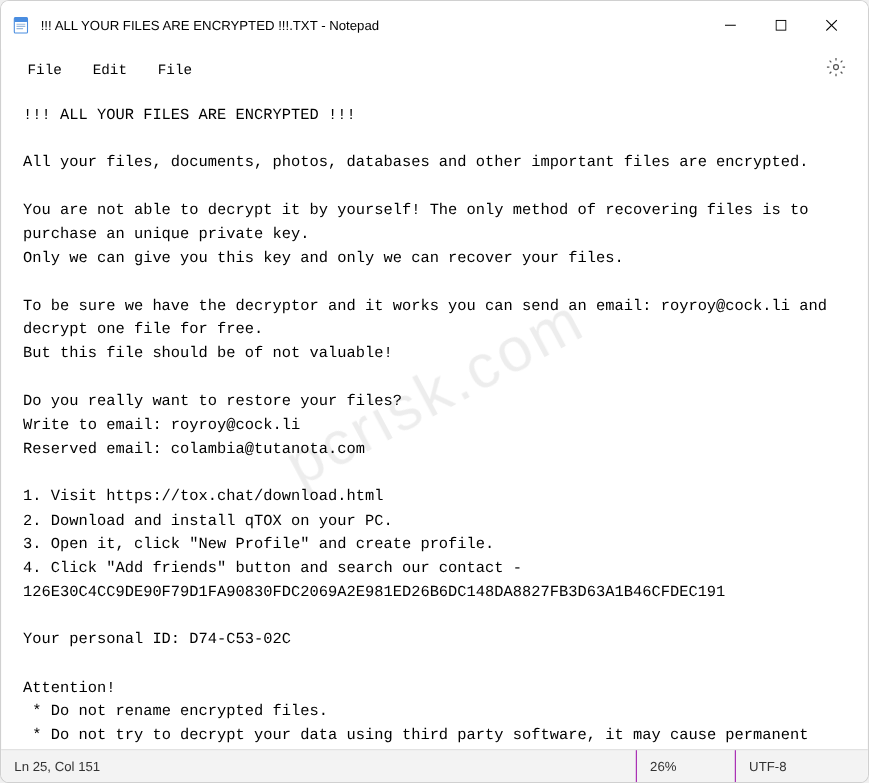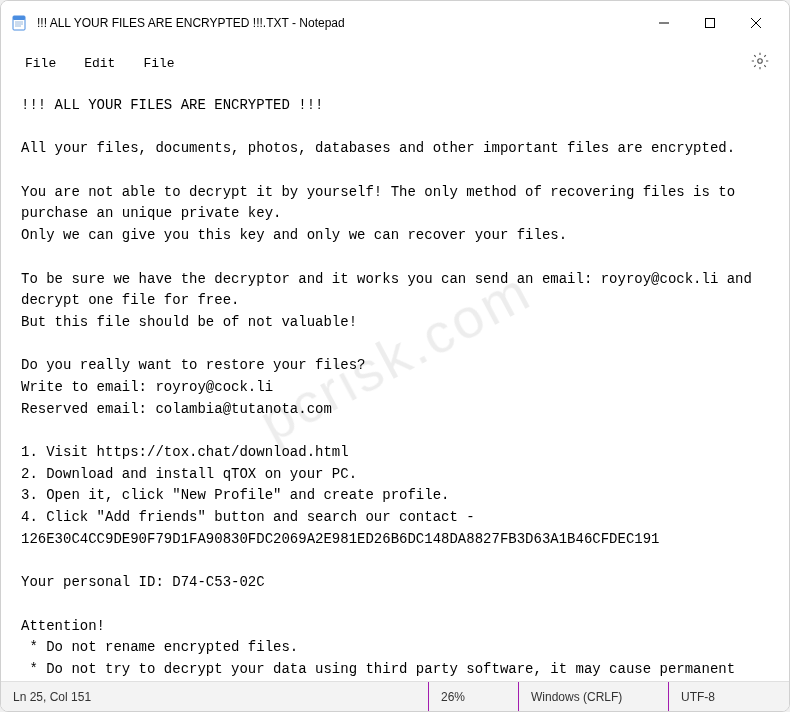--- a/index.html
+++ b/index.html
@@ -206,18 +206,17 @@
 Your personal ID: D74-C53-02C
 
 Attention!
  * Do not rename encrypted files.
  * Do not try to decrypt your data using third party software, it may cause permanent data loss.
  * Decryption of your files with the help of third parties may cause increased price (they add their fee to our) or you can become a victim of a scam.</div>
 
   <div class="statusbar">
     <div class="status-section wide">Ln 25, Col 151</div>
     <div class="status-section" style="width:90px">26%</div>
-    <div class="status-section" style="width:150px">Windows (CRLF)</div>
     <div class="status-section" style="width:120px">UTF-8</div>
   </div>
 
   <div class="watermark">pcrisk.com</div>
 </div>
 
 </body></html>

